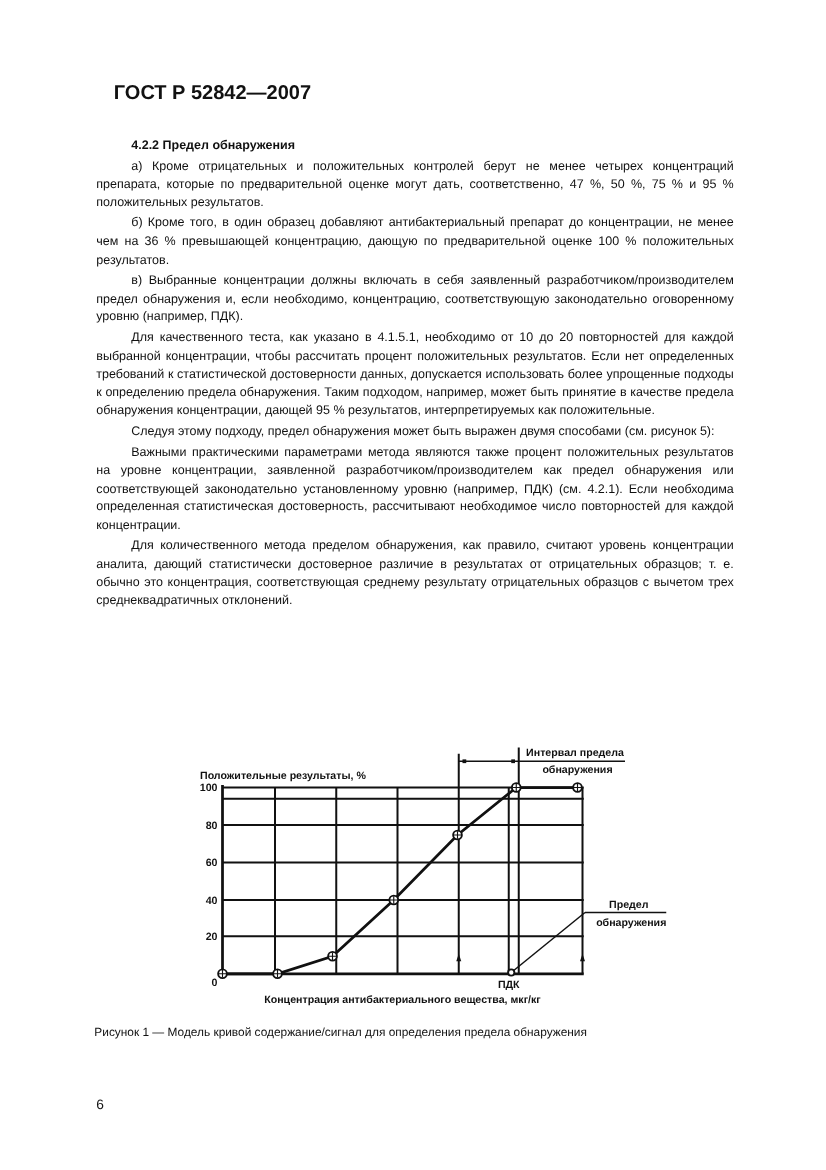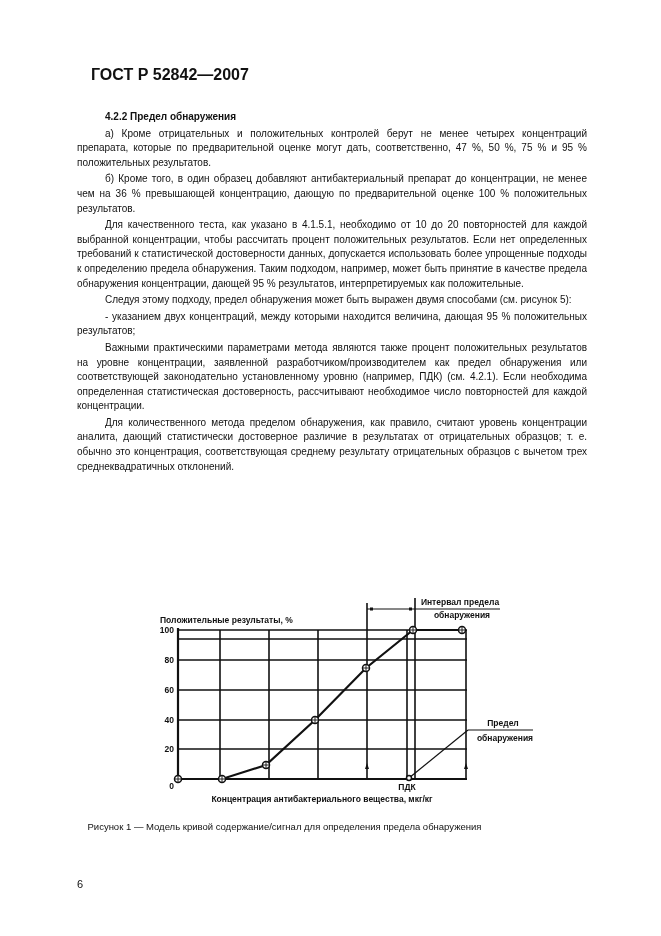--- a/index.html
+++ b/index.html
@@ -5,36 +5,36 @@
   html, body { margin: 0; padding: 0; background: #ffffff; }
   body { width: 661px; height: 936px; position: relative; overflow: hidden;
          font-family: "Liberation Sans", sans-serif; color: #111; }
   .header { position: absolute; left: 91px; top: 66px; font-size: 16px; font-weight: bold; }
   .content { position: absolute; left: 77px; top: 94px; width: 510px; font-size: 10px; line-height: 14.6px; margin-top: 16px; }
   .content p { margin: 0; text-align: justify; text-indent: 28px; }
   .content p.h { font-weight: bold; margin-bottom: 1px; }
   .content p + p { margin-top: 2px; }
   .figure { position: absolute; left: 0; top: 590px; width: 661px; height: 220px; }
   .figure svg { position: absolute; left: 0; top: 0; }
-  .caption { position: absolute; left: 0; width: 545px; top: 821px; text-align: center; font-size: 9.5px; margin-left: 12px; }
+  .caption { position: absolute; left: 0; width: 545px; top: 821px; text-align: center; font-size: 9.5px; }
   .pagenum { position: absolute; left: 77px; top: 878px; font-size: 11px; }
   .ax-text { font-family: "Liberation Sans", sans-serif; font-weight: bold; font-size: 8.5px; fill: #111; }
 </style>
 </head>
 <body>
 
 <div class="header">ГОСТ Р 52842—2007</div>
 
 <div class="content">
   <p class="h">4.2.2  Предел обнаружения</p>
   <p>а)  Кроме отрицательных и положительных контролей берут не менее четырех концентраций препарата, которые по предварительной оценке могут дать, соответственно, 47 %, 50 %, 75 % и 95 % положительных результатов.</p>
   <p>б)  Кроме того, в один образец добавляют антибактериальный препарат до концентрации, не менее чем на 36 % превышающей концентрацию, дающую по предварительной оценке 100 % положительных результатов.</p>
+  <p>в)  Выбранные концентрации должны включать в себя заявленный разработчиком/производителем предел обнаружения и, если необходимо, концентрацию, соответствующую законодательно оговоренному уровню (например, ПДК).</p>
   <p>Для качественного теста, как указано в 4.1.5.1, необходимо от 10 до 20 повторностей для каждой выбранной концентрации, чтобы рассчитать процент положительных результатов. Если нет определенных требований к статистической достоверности данных, допускается использовать более упрощенные подходы к определению предела обнаружения. Таким подходом, например, может быть принятие в качестве предела обнаружения концентрации, дающей 95 % результатов, интерпретируемых как положительные.</p>
   <p>Следуя этому подходу, предел обнаружения может быть выражен двумя способами (см. рисунок 5):</p>
-  <p>-  указанием двух концентраций, между которыми находится величина, дающая 95 % положительных результатов;</p>
   <p>Важными практическими параметрами метода являются также процент положительных результатов на уровне концентрации, заявленной разработчиком/производителем как предел обнаружения или соответствующей законодательно установленному уровню (например, ПДК) (см. 4.2.1). Если необходима определенная статистическая достоверность, рассчитывают необходимое число повторностей для каждой концентрации.</p>
   <p>Для количественного метода пределом обнаружения, как правило, считают уровень концентрации аналита, дающий статистически достоверное различие в результатах от отрицательных образцов; т. е. обычно это концентрация, соответствующая среднему результату отрицательных образцов с вычетом трех среднеквадратичных отклонений.</p>
 </div>
 
 <div class="figure">
   <svg width="661" height="220" viewBox="0 590 661 220">
 
     <g stroke="#111" stroke-width="1.6">
       <line x1="178" y1="630" x2="467" y2="630"></line>
       <line x1="178" y1="639" x2="467" y2="639"></line>

